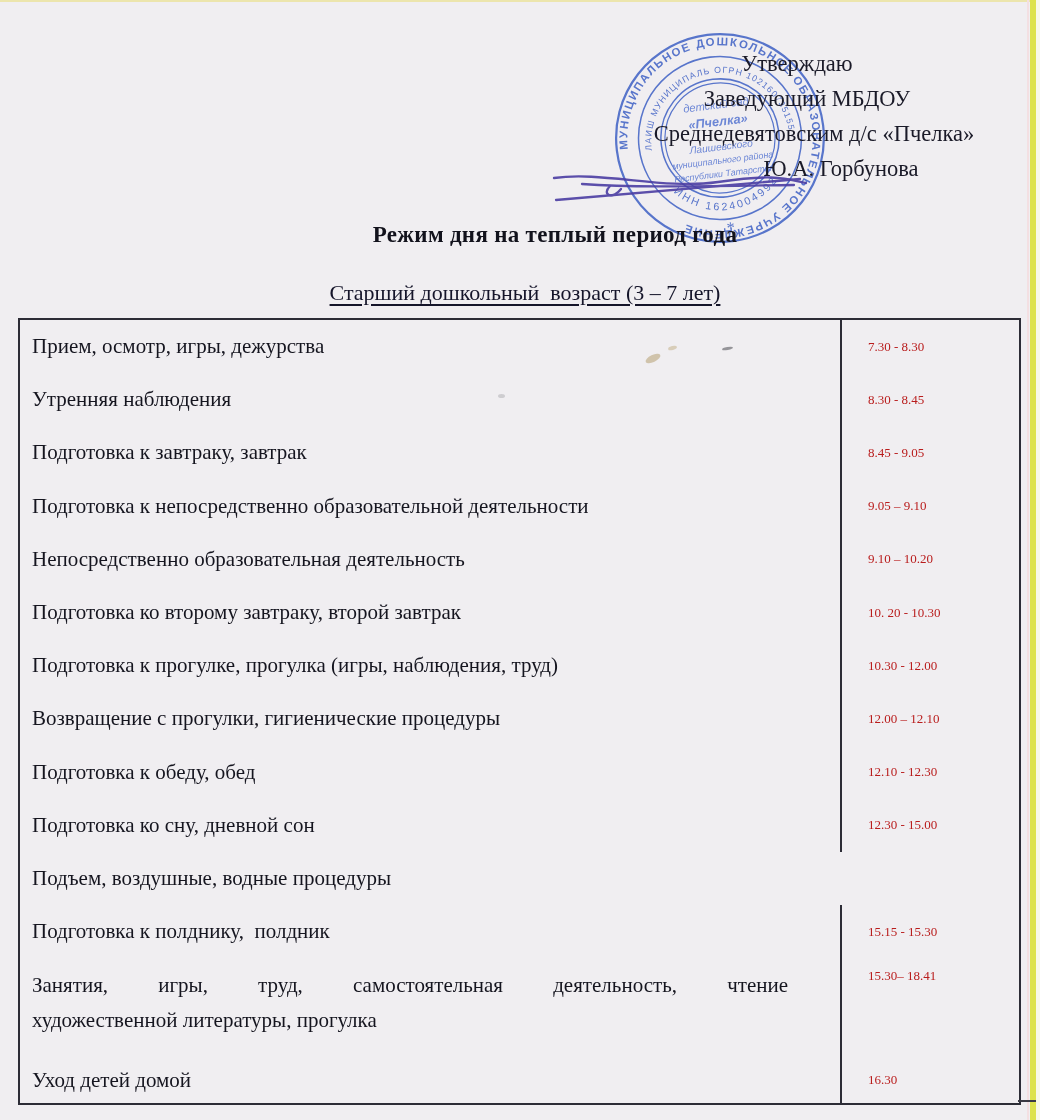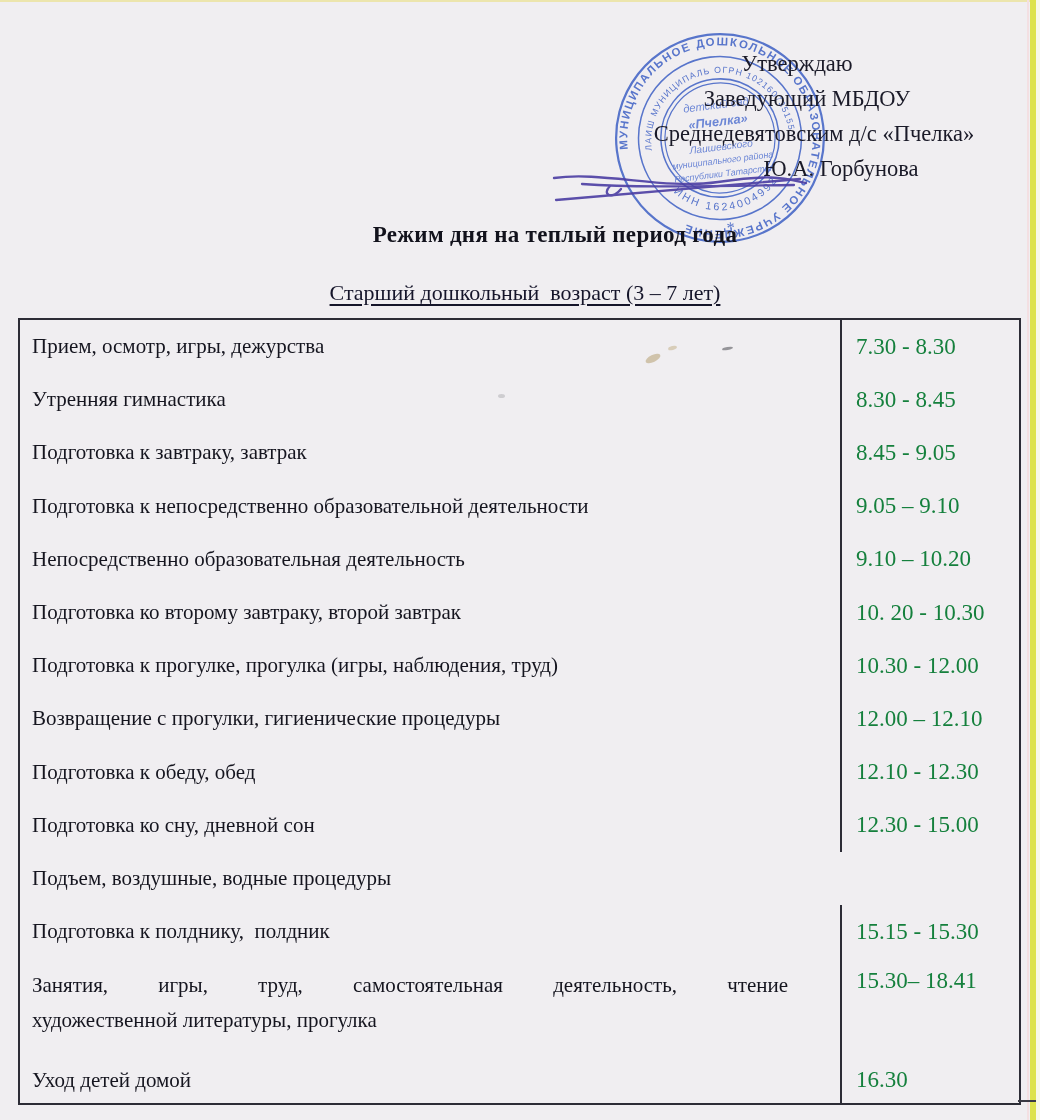--- a/index.html
+++ b/index.html
@@ -57,22 +57,22 @@
   .row.tall .act{padding-top:10px;}
   .row.tall .time{padding-top:10px;}
   .row.last{flex:1 1 auto;align-items:center;}
   .row.last .act,.row.last .time{padding-top:9px;}
   .act{
     flex:1 1 auto;padding:0 14px 0 12px;font-size:21px;color:#15151f;
     white-space:pre-wrap;line-height:35px;
   }
   .time{
     flex:0 0 179px;box-sizing:border-box;align-self:stretch;
-    border-left:2px solid #2c2c36;padding-left:14px;
-    font-size:23px;color:#15803d;display:flex;align-items:center;white-space:pre;
+    border-left:2px solid #2c2c36;padding-left:26px;
+    font-size:13px;color:#b91c1c;display:flex;align-items:center;white-space:pre;
   }
   .row.tall .time{align-items:flex-start;}
   .jline{white-space:normal;text-align:justify;text-align-last:justify;}
   .nline{white-space:pre-wrap;font-family:Liberation Serif, serif;}
   .border-ext{position:absolute;left:1018px;top:1100px;width:18px;height:2px;background:#3a3a44;}
 
   
   .speck{position:absolute;border-radius:50%;}
   .sp1{left:645px;top:355px;width:16px;height:7px;background:#a98d56;opacity:.45;transform:rotate(-25deg);}
   .sp2{left:668px;top:346px;width:9px;height:4px;background:#b49a66;opacity:.4;transform:rotate(-15deg);}
@@ -132,21 +132,21 @@
 
 <div class="doc-title">Режим дня на теплый период года</div>
 <div class="doc-subtitle"><span>Старший дошкольный  возраст (3 – 7 лет)</span></div>
 
 <div class="schedule" id="schedule-table">
     <div class="row">
     <div class="act">Прием, осмотр, игры, дежурства</div>
     <div class="time">7.30 - 8.30</div>
   </div>
     <div class="row">
-    <div class="act">Утренняя гимнастика</div>
+    <div class="act">Утренняя наблюдения</div>
     <div class="time">8.30 - 8.45</div>
   </div>
     <div class="row">
     <div class="act">Подготовка к завтраку, завтрак</div>
     <div class="time">8.45 - 9.05</div>
   </div>
     <div class="row">
     <div class="act">Подготовка к непосредственно образовательной деятельности</div>
     <div class="time">9.05 – 9.10</div>
   </div>

